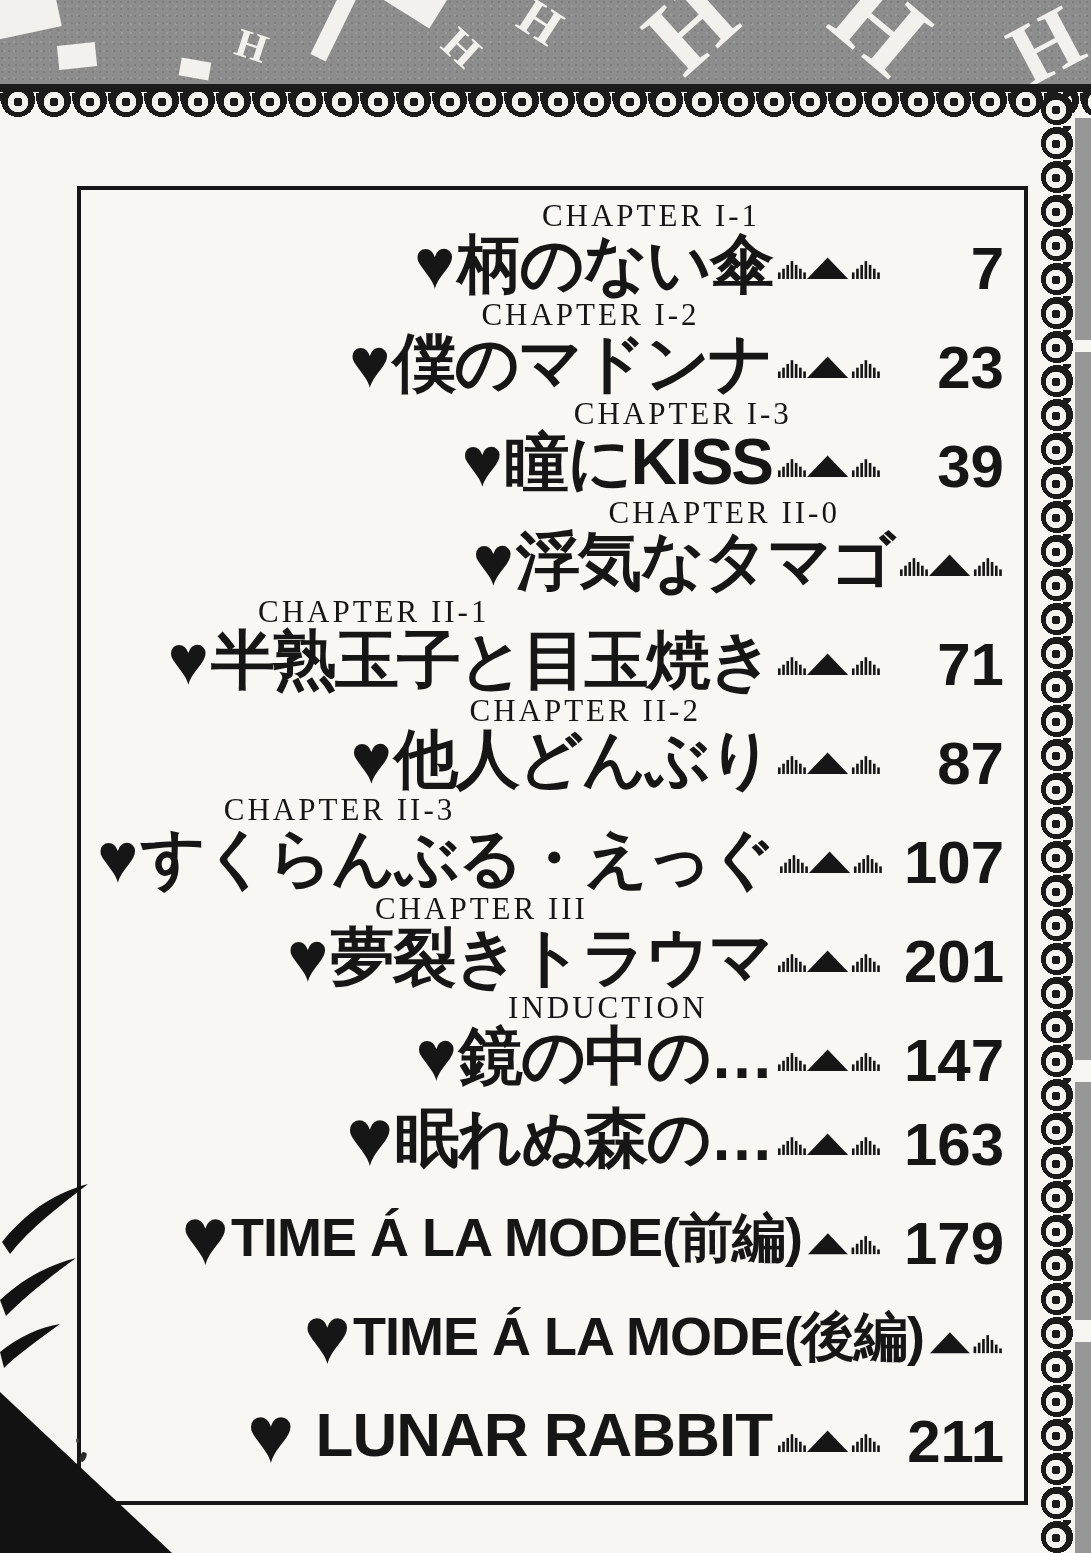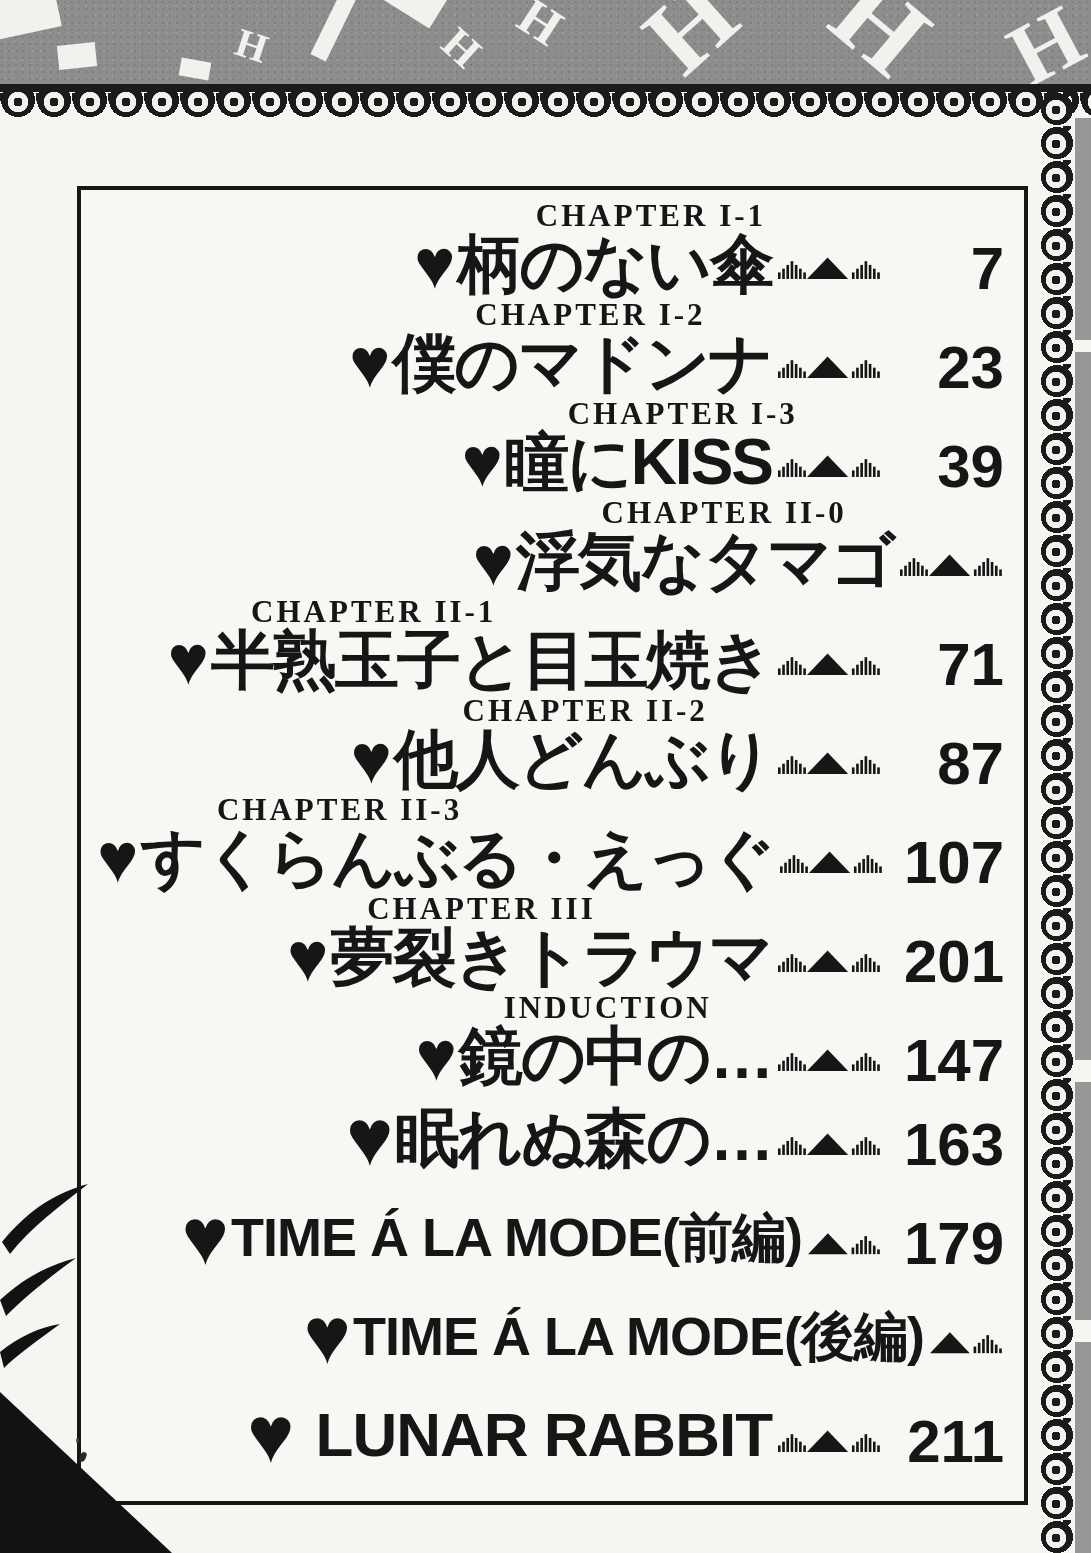--- a/index.html
+++ b/index.html
@@ -48,21 +48,21 @@
 
   
   .toc{position:absolute;left:77px;top:186px;width:951px;height:1319px;box-sizing:border-box;
        border:4px solid #161616;background:#f8f7f4;padding:8px 20px 4px 16px;
        display:flex;flex-direction:column;}
   .entry{height:99px;box-sizing:border-box;display:flex;justify-content:flex-end;
          align-items:flex-end;white-space:nowrap;}
   .entry.no-label{padding-bottom:15px;}
   .main{display:flex;flex-direction:column;align-items:center;}
   .chapter{font-family:"Liberation Serif",serif;font-size:31px;letter-spacing:3px;
-           line-height:30px;font-weight:bold;}
+           line-height:30px;font-weight:normal;}
   .entry:nth-child(1) .chapter{transform:translateX(58px);}
   .entry:nth-child(2) .chapter{transform:translateX(30px);text-align:center;}
   .entry:nth-child(3) .chapter{transform:translateX(66px);margin-top:35px;}
   .entry:nth-child(4) .chapter{transform:translateX(24px);margin-left:34px;}
   .entry:nth-child(5) .chapter{transform:translateX(-96px);}
   .entry:nth-child(6) .chapter{transform:translateX(24px);}
   .entry:nth-child(7) .chapter{transform:translateX(-96px);margin-top:46px;}
   .entry:nth-child(8) .chapter{transform:translateX(-48px);}
   .entry:nth-child(9) .chapter{transform:translateX(14px);}
   .trow{display:flex;align-items:center;}

